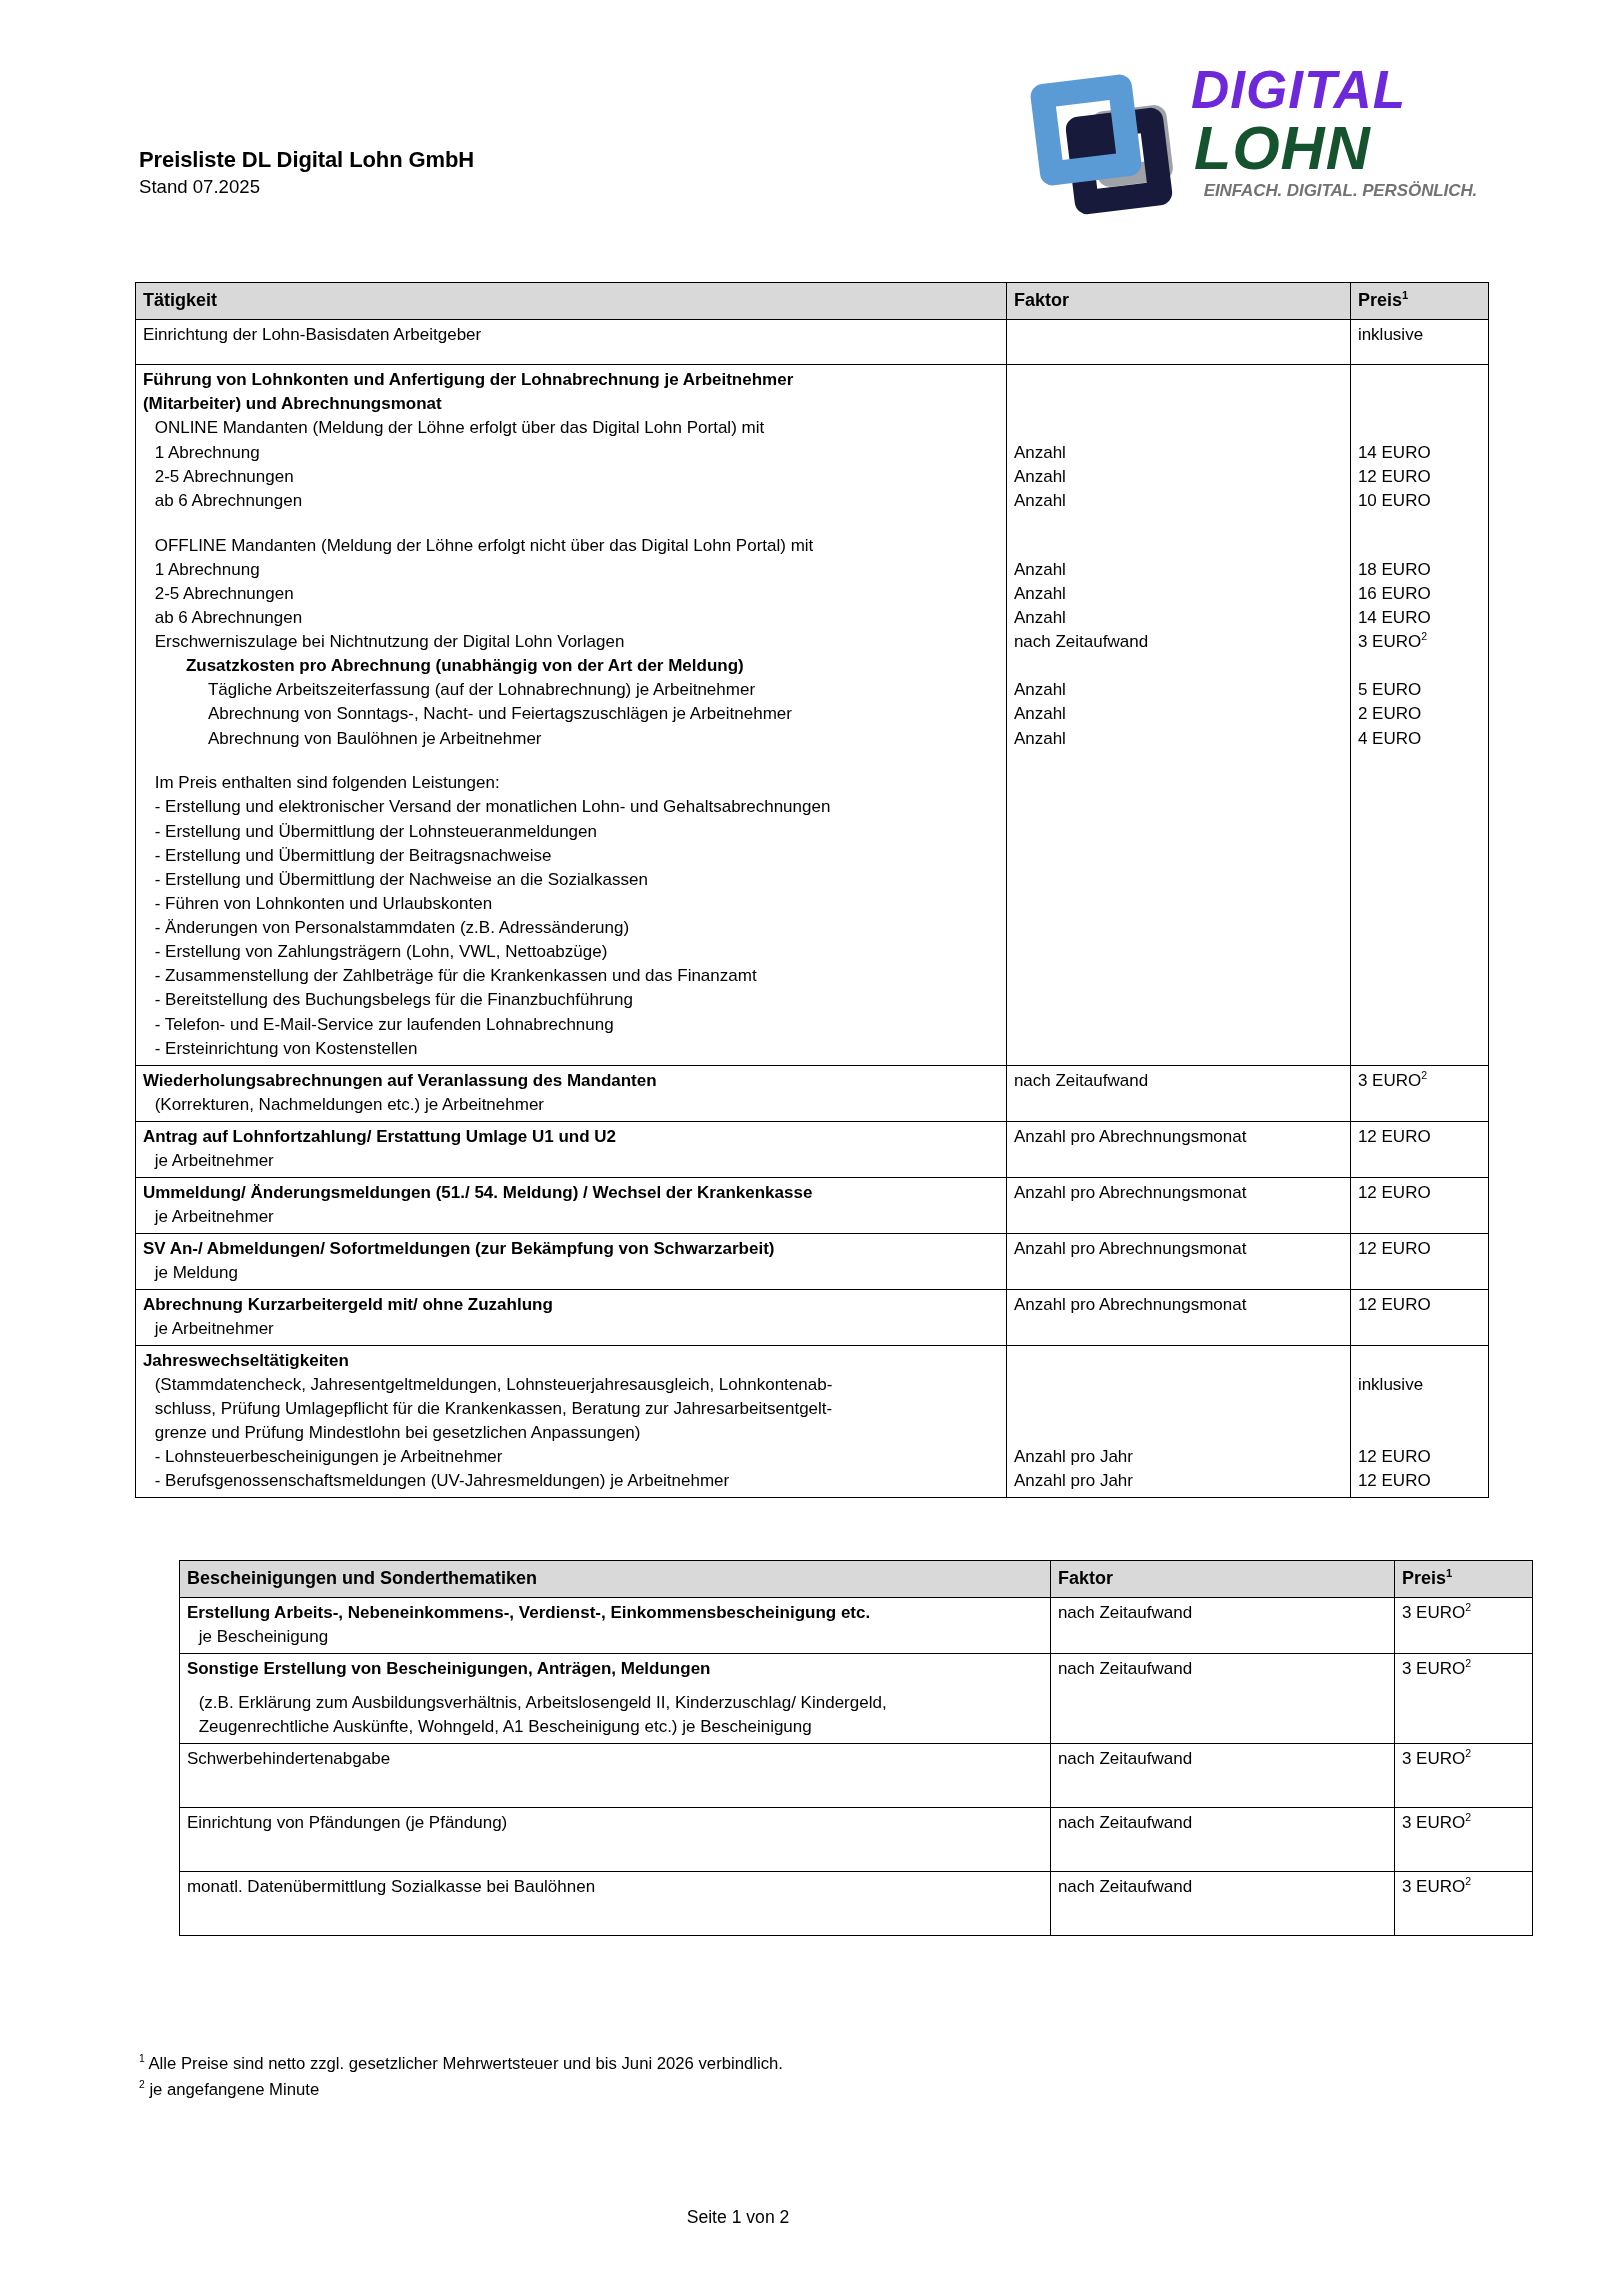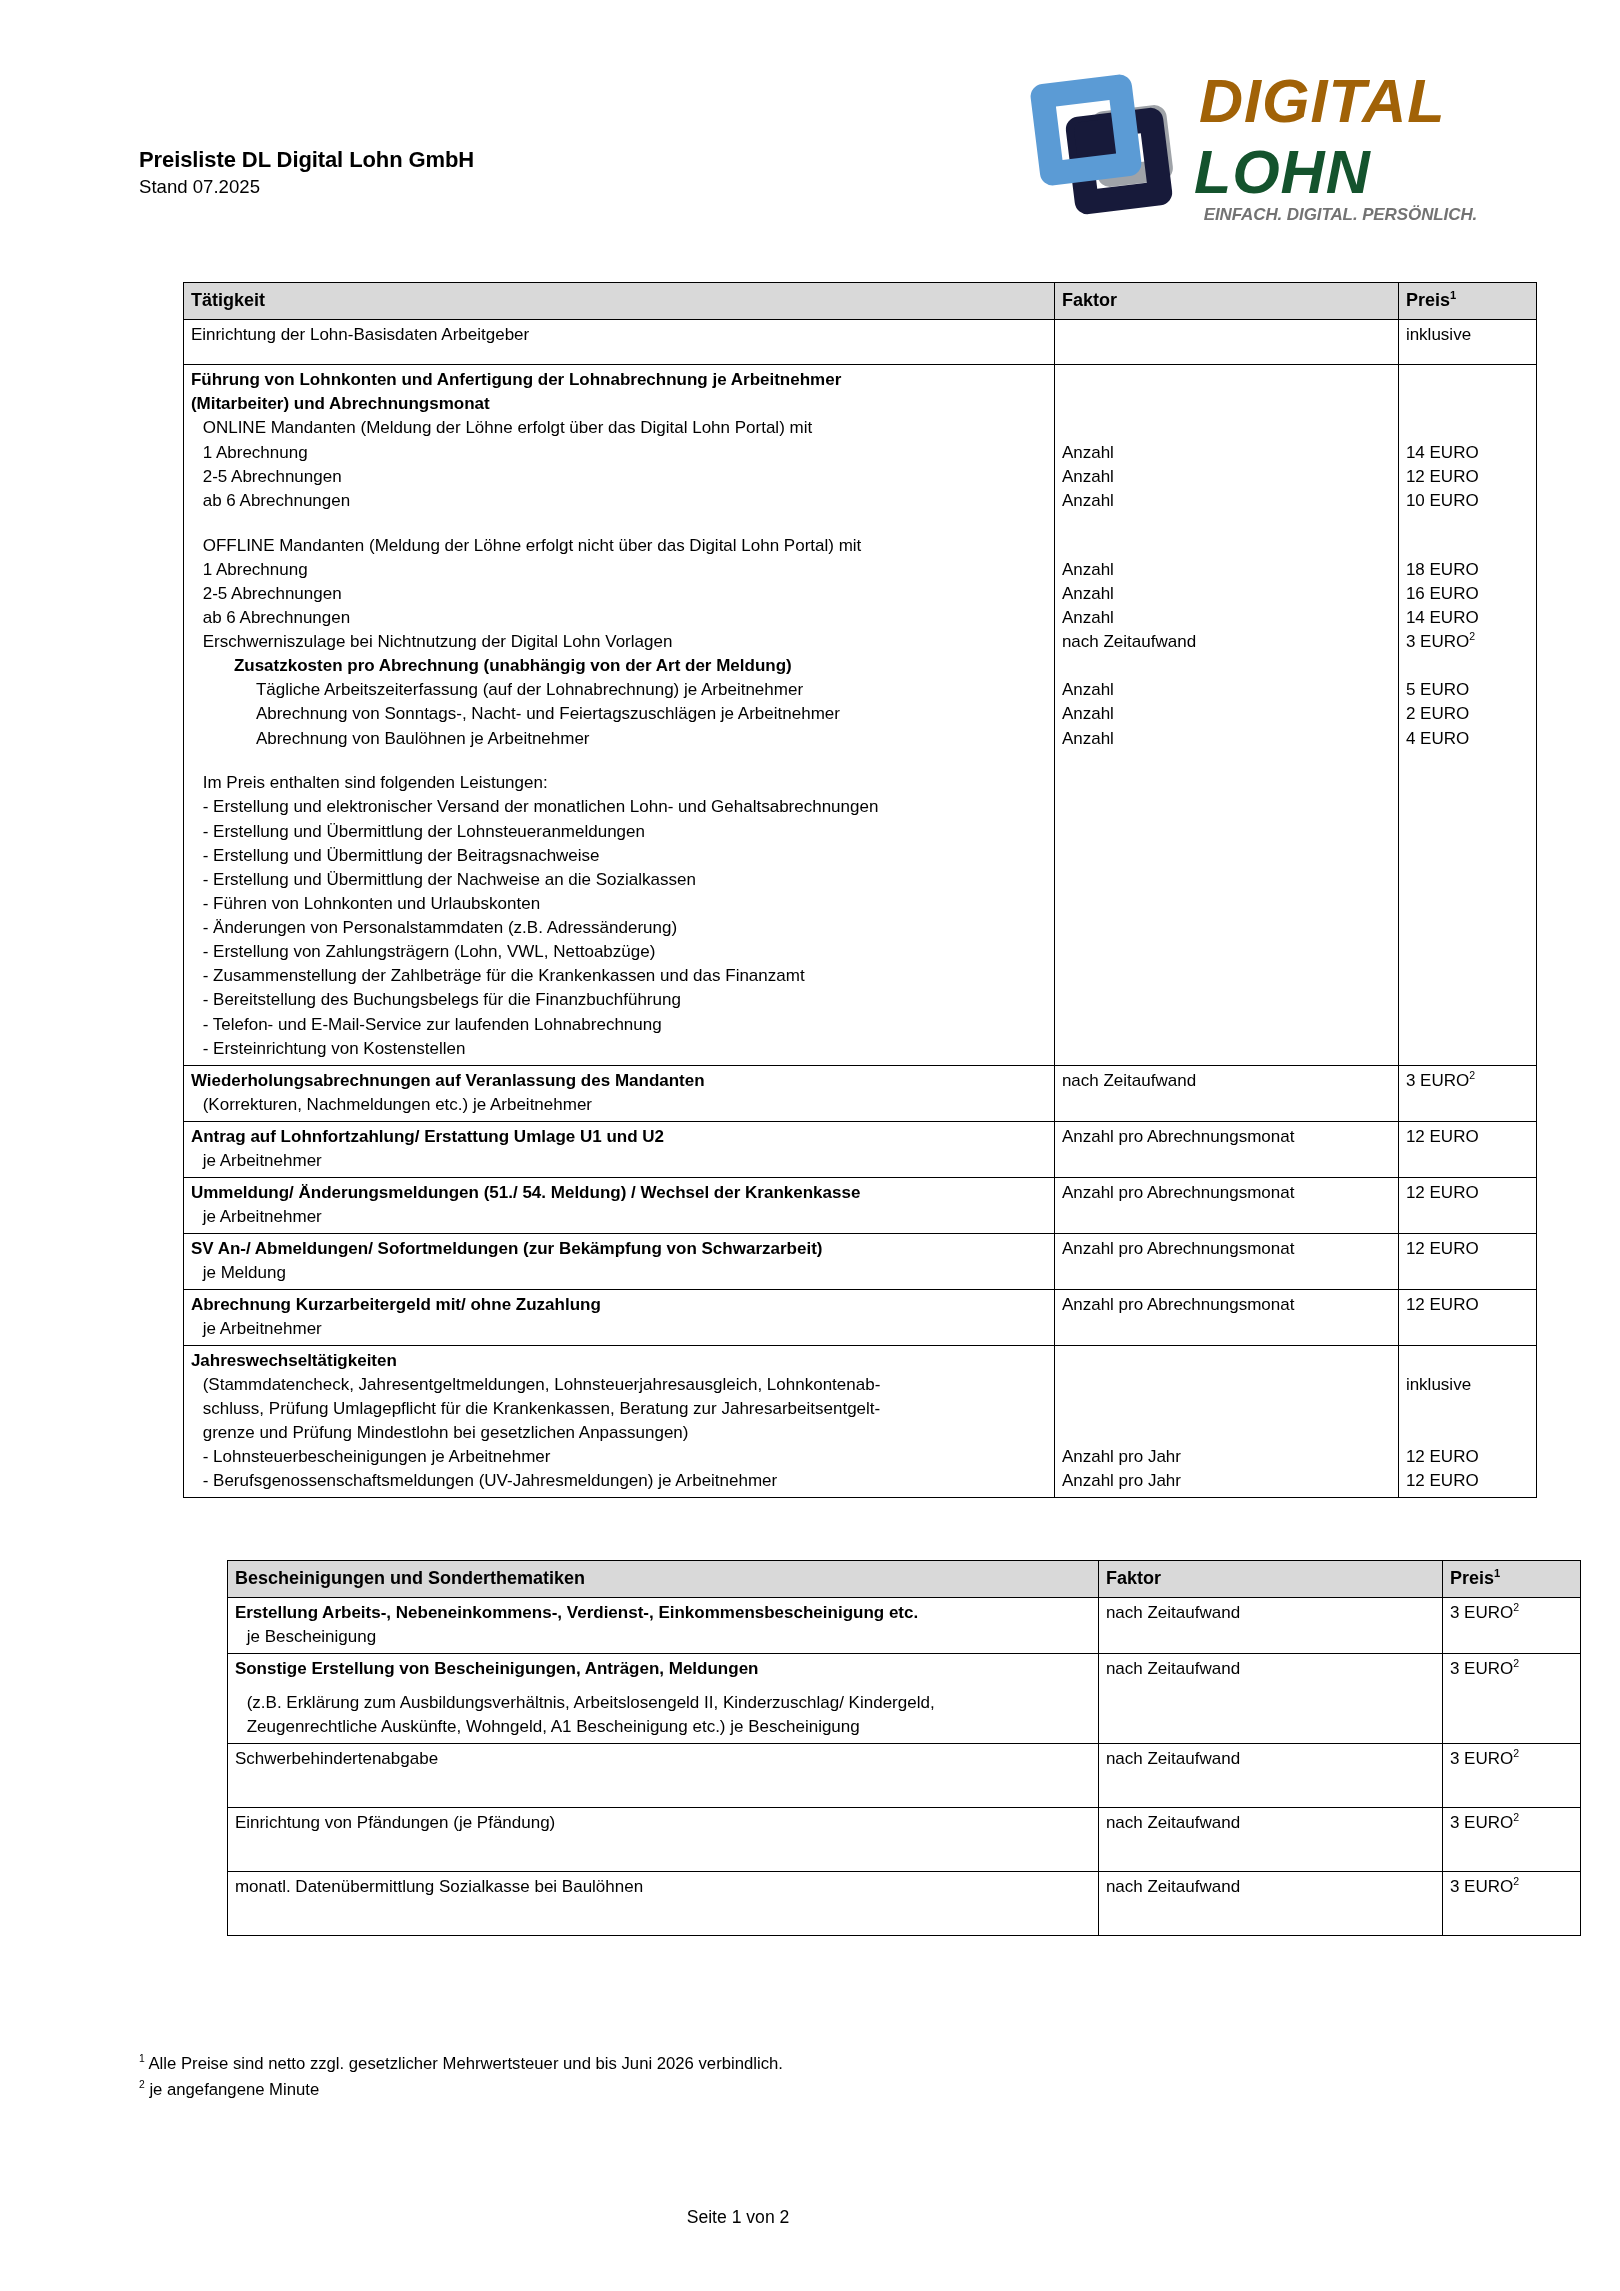--- a/index.html
+++ b/index.html
@@ -82,27 +82,27 @@
     border-radius: 7.8px;
     transform: rotate(-7deg);
   }
   .logo-words {
     position: absolute;
     left: 161px;
     top: 0px;
     width: 300px;
   }
   .logo-digital {
-    font-size: 61px;
+    font-size: 53px;
     font-weight: bold;
     font-style: italic;
-    color: #a16207;
+    color: #6d28d9;
     letter-spacing: 1px;
     line-height: 0.98;
-    margin: 11px;
+    margin: 3px;
   }
   .logo-lohn {
     font-size: 61px;
     font-weight: bold;
     font-style: italic;
     color: #14532d;
     letter-spacing: 1px;
     line-height: 0.96;
     margin: 2px 0 0 5.9px;
   }
@@ -110,21 +110,21 @@
     font-size: 17px;
     font-weight: bold;
     font-style: italic;
     color: #737373;
     letter-spacing: -0.1px;
     margin: 3.9px 0 0 15.7px;
     white-space: nowrap;
   }
 
   
-  .table-wrap { position: absolute; left: 135px; width: 1354px; margin-left: 48px; }
+  .table-wrap { position: absolute; left: 135px; width: 1354px; }
   table.pricelist {
     width: 1354px;
     border-collapse: collapse;
     table-layout: fixed;
     font-size: 17px;
     line-height: 1.42;
   }
   table.pricelist col.c-act   { width: 871px; }
   table.pricelist col.c-fac   { width: 344px; }
   table.pricelist col.c-price { width: 138px; }

